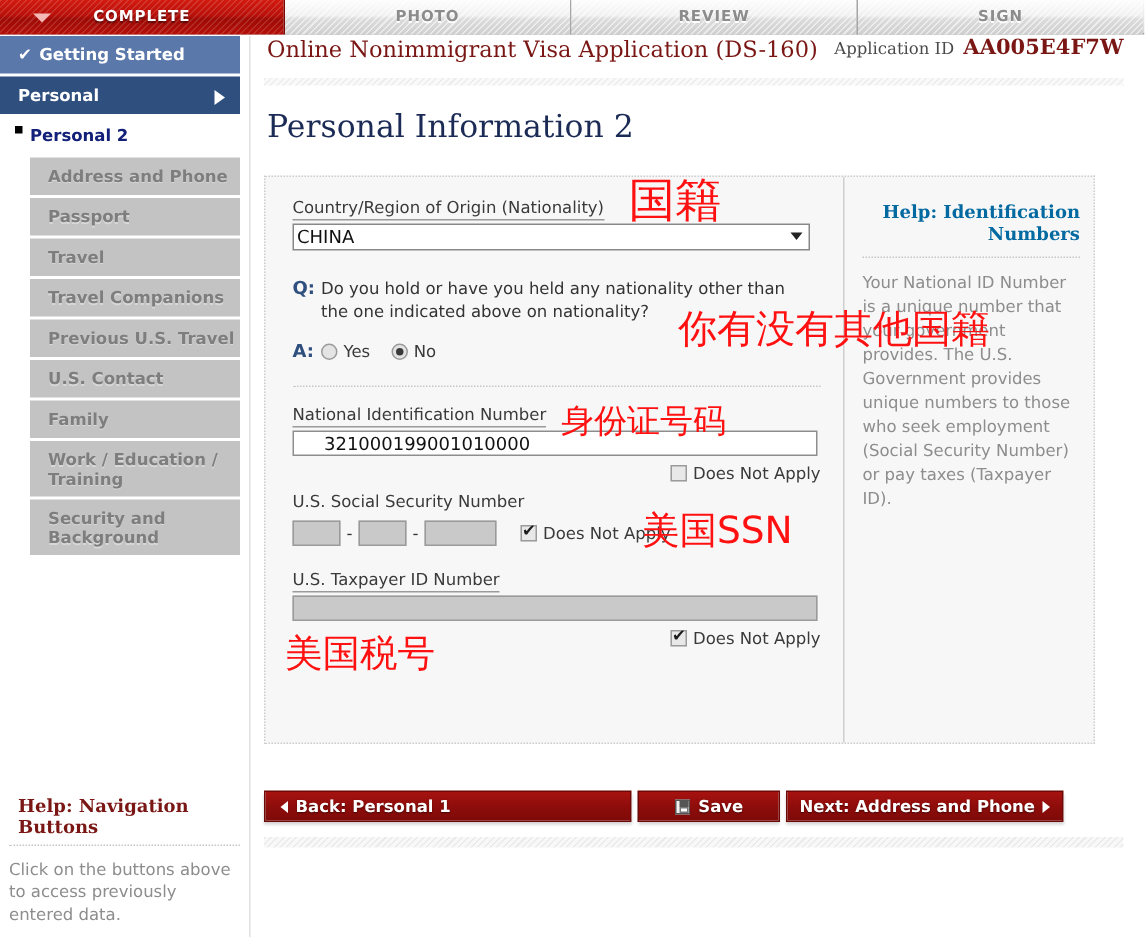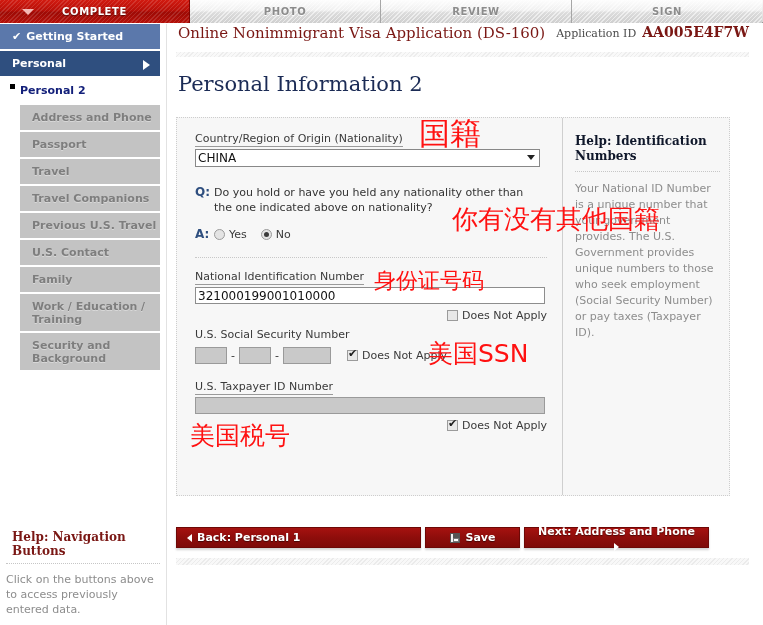--- a/index.html
+++ b/index.html
@@ -177,21 +177,21 @@
   .radiolabel{ font:11px "DejaVu Sans", sans-serif; color:#3a3a3a; margin-right:14px; }
 
   .divider{
     height:1px; border-top:1px dotted #c8c8c8; margin:16px 0 12px 0; width:352px;
   }
 
   .idblock{ margin-top:0; }
   input.text{
     display:block; width:350px; height:17px;
     font:12px "DejaVu Sans", sans-serif; color:#111;
-    border:1px solid #8d8d8d; background:#ffffff; padding:0 2px;
+    border:1px solid #8d8d8d; background:#ffffff; padding:0 20px;
     border-radius:0;
   }
   input.text.disabled{ background:#c9c9c9; border:1px solid #9a9a9a; }
   .dna{
     display:flex; align-items:center; justify-content:flex-end;
     width:352px; margin-top:5px; gap:4px;
   }
   .cbx{
     width:11px;height:11px;border:1px solid #9b9b9b;background:#e8e8e8;
     display:inline-block;position:relative;
@@ -208,23 +208,24 @@
   .dash{ font:11px "DejaVu Sans", sans-serif; color:#333; }
   .ssn-dna{ display:flex; align-items:center; gap:4px; margin-left:12px; }
 
   
   .panel .right{
     position:absolute; left:385px; top:0; width:168px; height:377px;
     border-left:1px solid #cfcfcf;
     padding:16px 10px 0 12px;
   }
   .help-title{
-    font:bold 12px "DejaVu Serif", serif; color:#0f172a;
+    font:bold 12px "DejaVu Serif", serif; color:#0369a1;
     line-height:15px; padding-bottom:7px;
     border-bottom:1px dotted #c6c6c6;
+    text-align:right;
   }
   .help-body{
     color:#8d8d8d; font-size:11px; line-height:16px; padding-top:9px;
   }
 
   
   .btnbar{
     position:absolute; left:176px; top:527px; width:533px; height:22px;
     display:flex; gap:4px;
   }
@@ -232,21 +233,21 @@
     display:flex; align-items:center; justify-content:center;
     font:bold 11px "DejaVu Sans", sans-serif; color:#ffffff;
     background:linear-gradient(#a61210 0%, #8e0d0b 50%, #7e0a08 100%);
     border:1px solid #6d0806;
     text-shadow:0 1px 1px rgba(0,0,0,.5);
     box-shadow:0 2px 2px rgba(0,0,0,.18);
     height:21px;
   }
   .btn.back{ width:245px; justify-content:flex-start; padding-left:10px; gap:5px;}
   .btn.save{ width:95px; gap:6px; }
-  .btn.next{ width:185px; justify-content:center; gap:5px;flex-direction:column; }
+  .btn.next{ width:185px; justify-content:center; gap:5px; }
   .tri-l{ width:0;height:0;border-top:4px solid transparent;border-bottom:4px solid transparent;border-right:5px solid #fff; }
   .tri-r{ width:0;height:0;border-top:4px solid transparent;border-bottom:4px solid transparent;border-left:5px solid #fff; }
   .floppy{
     width:10px;height:10px;background:#f2f2f2;border:1px solid #555;position:relative;display:inline-block;
   }
   .floppy::before{content:"";position:absolute;left:2px;top:0;width:6px;height:4px;background:#555;}
   .floppy::after{content:"";position:absolute;left:2px;bottom:0;width:6px;height:4px;background:#fff;border:1px solid #777;box-sizing:border-box;}
   .bottomstripe{
     position:absolute; left:176px; top:558px; width:573px; height:7px;
     background:repeating-linear-gradient(135deg,#ebebeb 0 1px,#f8f8f8 1px 3px);

